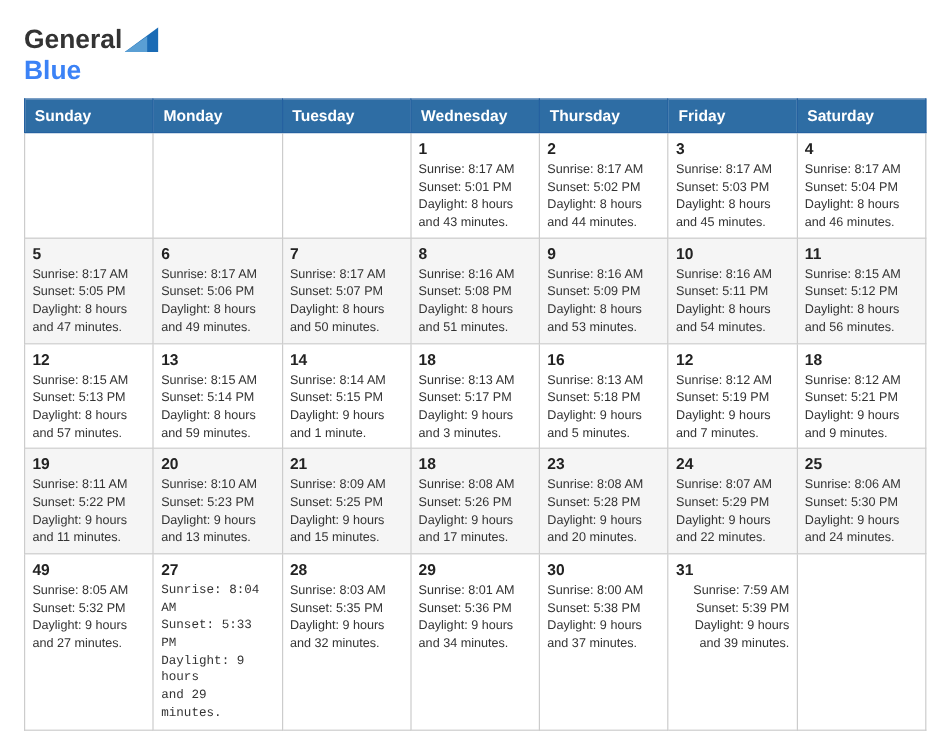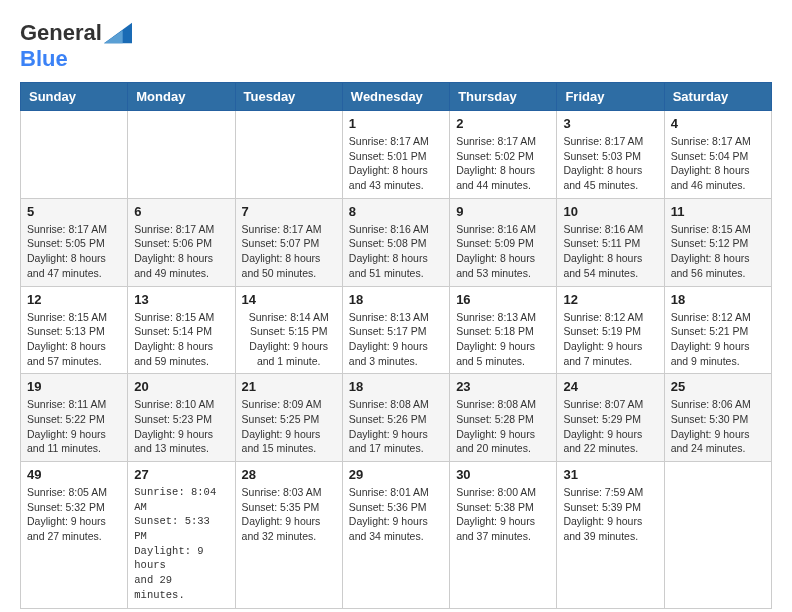--- a/index.html
+++ b/index.html
@@ -216,21 +216,21 @@
         </td>
         <td>
           <div class="day-number">13</div>
           <div class="day-info" style="white-space: pre-line;">Sunrise: 8:15 AM
 Sunset: 5:14 PM
 Daylight: 8 hours
 and 59 minutes.</div>
         </td>
         <td>
           <div class="day-number">14</div>
-          <div class="day-info" style="white-space: pre-line; text-align: center;">Sunrise: 8:14 AM
+          <div class="day-info" style="white-space: pre-line;">Sunrise: 8:14 AM
 Sunset: 5:15 PM
 Daylight: 9 hours
 and 1 minute.</div>
         </td>
         <td>
           <div class="day-number">18</div>
           <div class="day-info" style="white-space: pre-line;">Sunrise: 8:13 AM
 Sunset: 5:17 PM
 Daylight: 9 hours
 and 3 minutes.</div>
@@ -339,21 +339,21 @@
         </td>
         <td>
           <div class="day-number">30</div>
           <div class="day-info" style="white-space: pre-line;">Sunrise: 8:00 AM
 Sunset: 5:38 PM
 Daylight: 9 hours
 and 37 minutes.</div>
         </td>
         <td>
           <div class="day-number">31</div>
-          <div class="day-info" style="white-space: pre-line;">Sunrise: 7:59 AM
+          <div class="day-info" style="white-space: pre-line; text-align: right;">Sunrise: 7:59 AM
 Sunset: 5:39 PM
 Daylight: 9 hours
 and 39 minutes.</div>
         </td>
         <td class="empty-cell"></td>
       </tr>
     </tbody>
 </table>
 
 </body></html>

